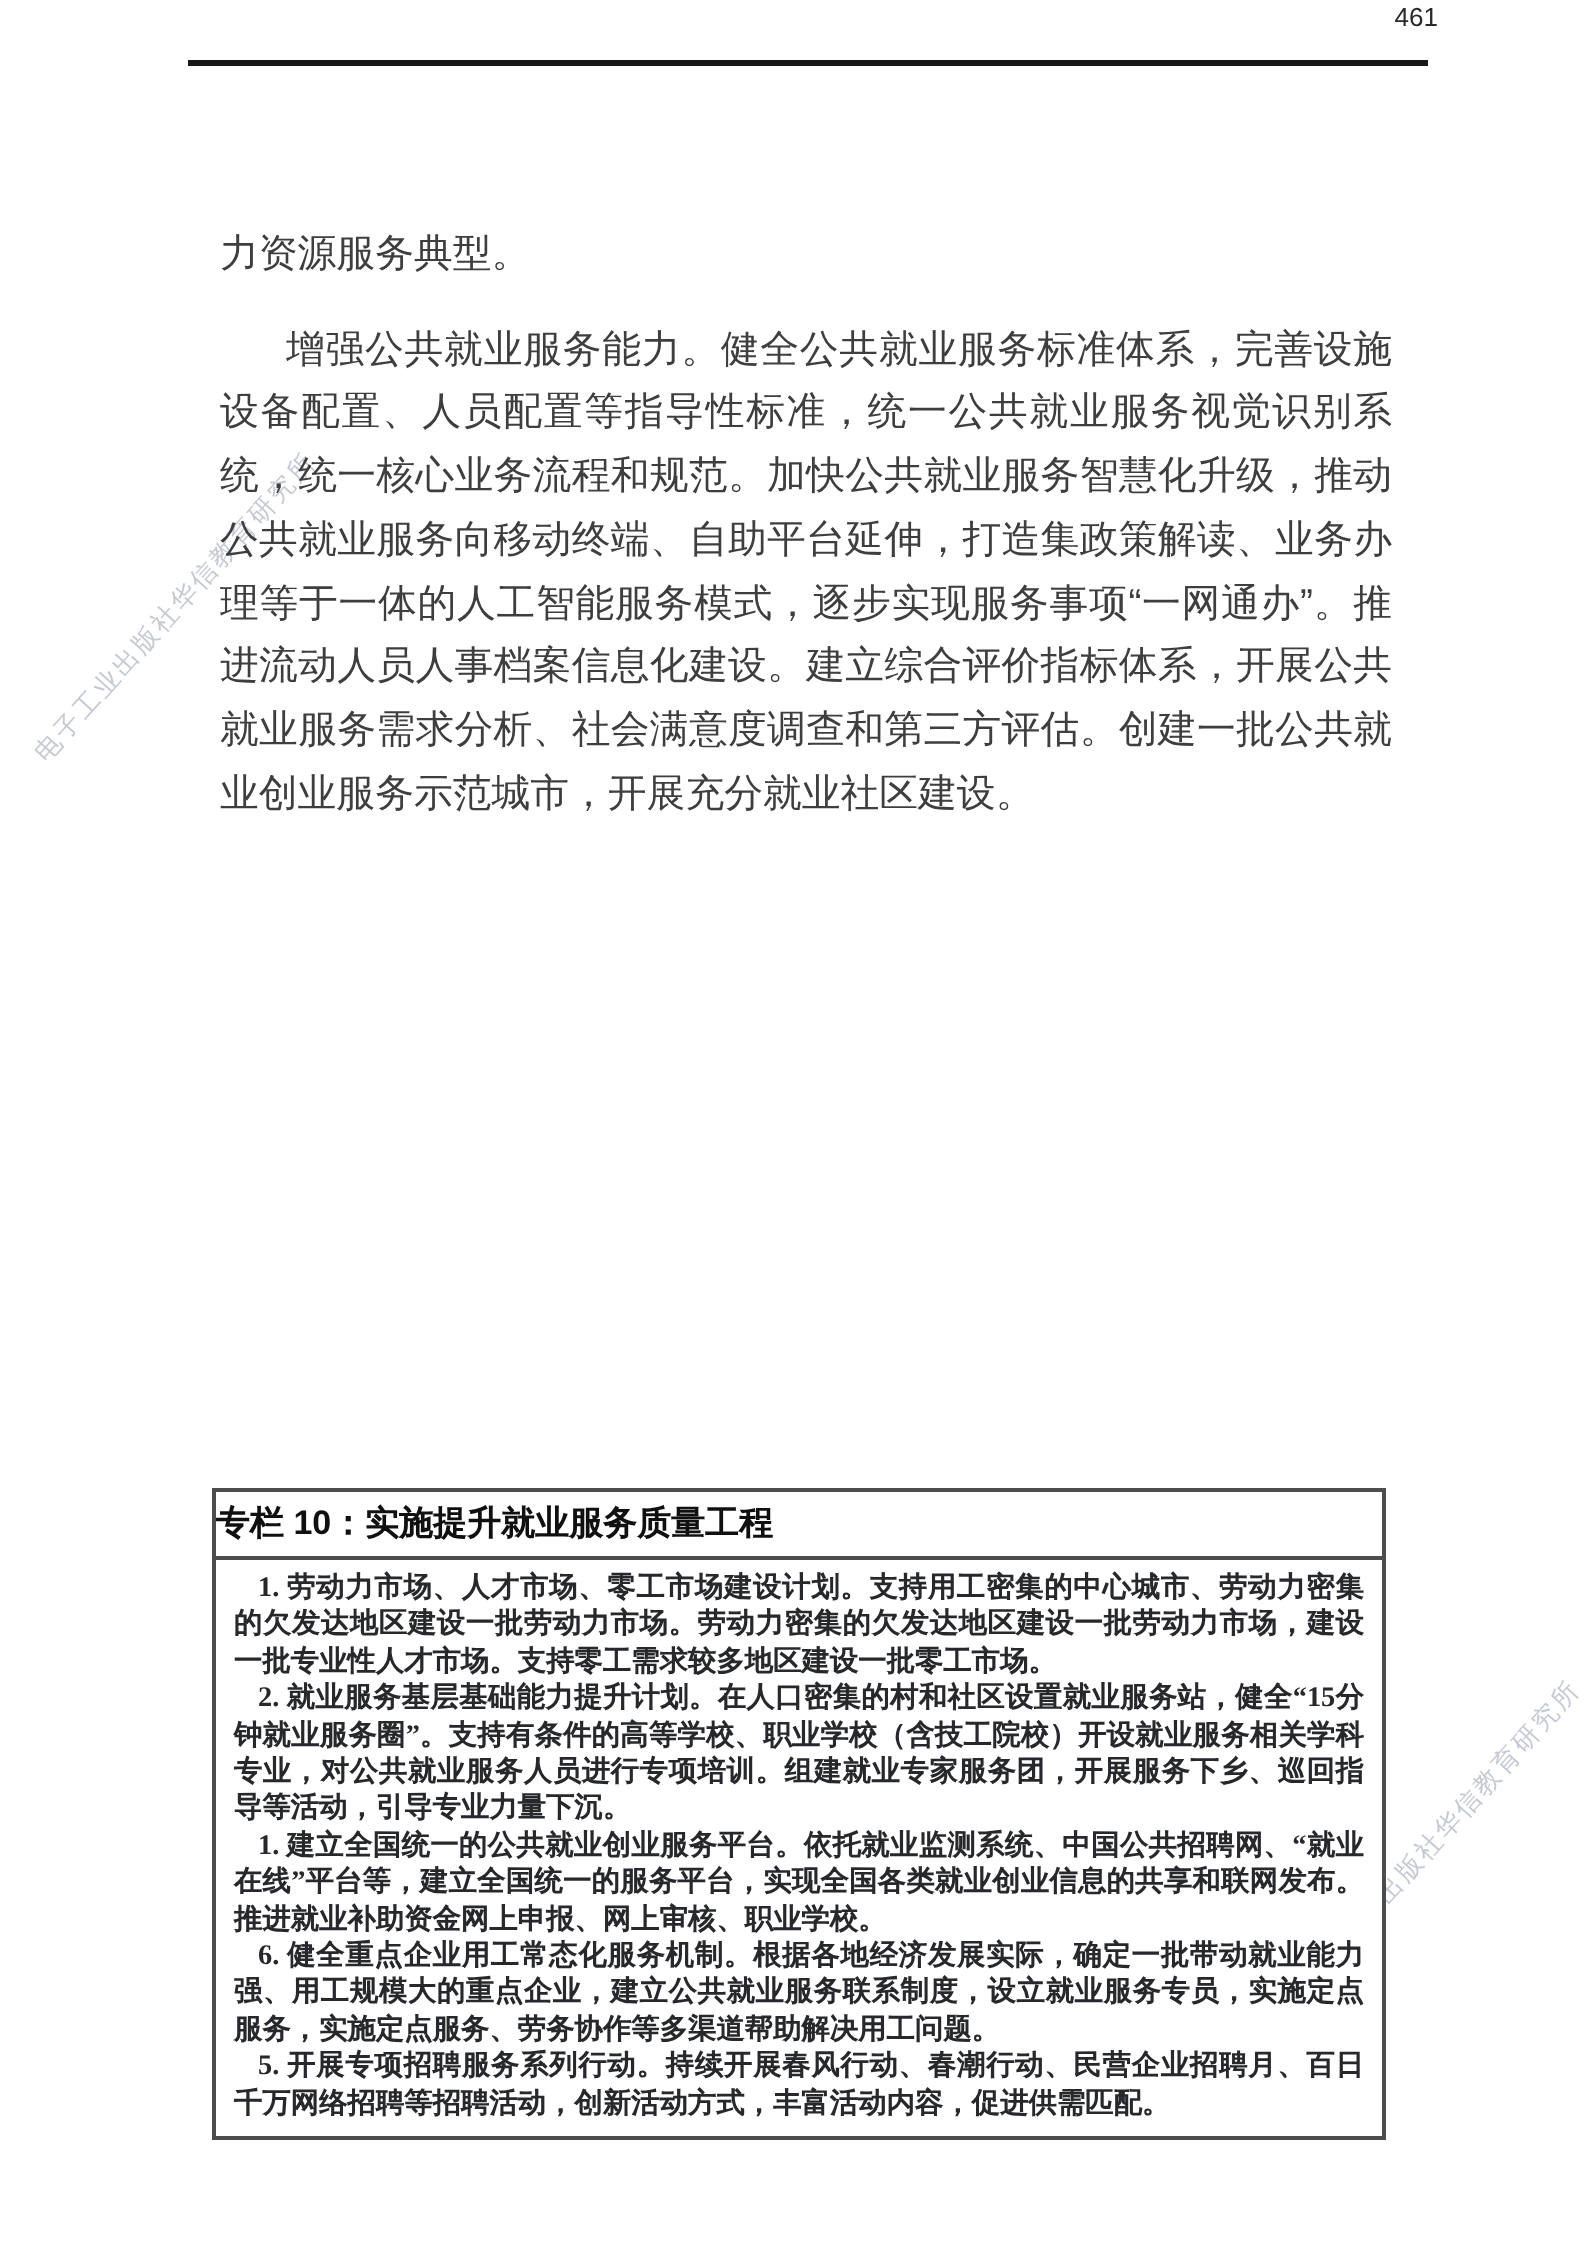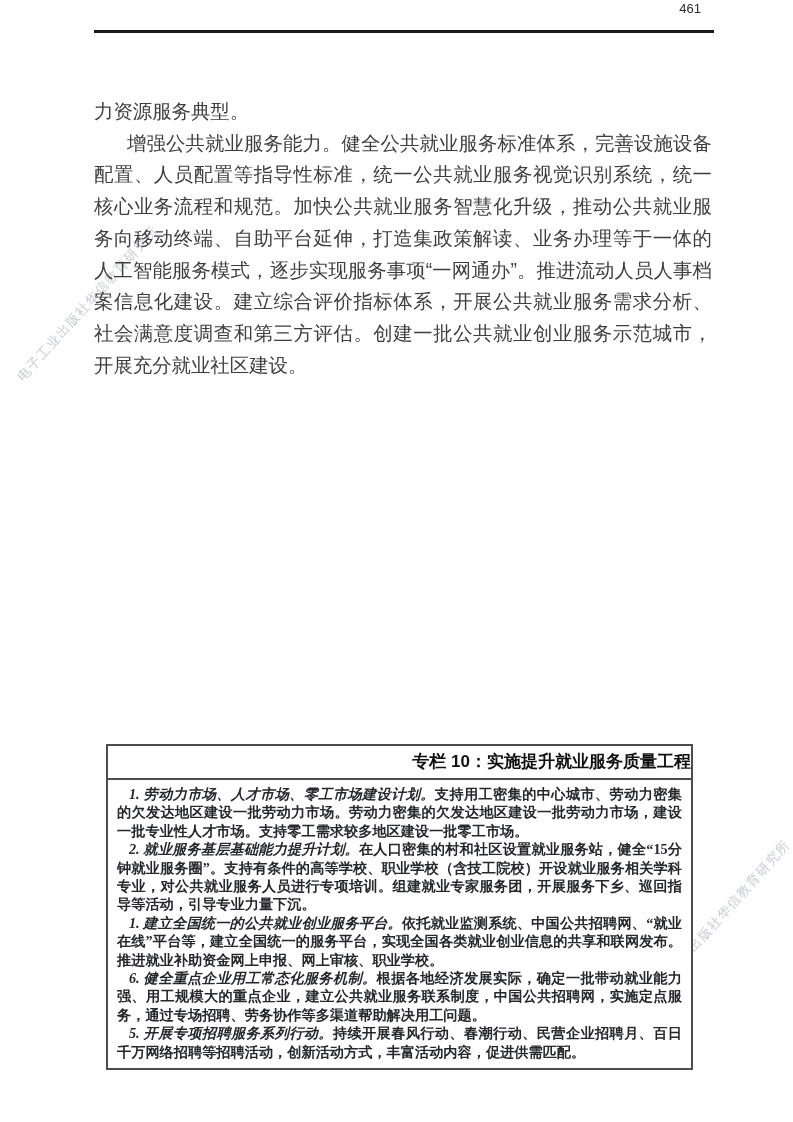--- a/index.html
+++ b/index.html
@@ -8,21 +8,21 @@
     width: 793px;
     height: 1122px;
     margin: 0 auto;
     background: #ffffff;
     overflow: hidden;
     font-family: "Liberation Sans", sans-serif;
   }
   .page-number {
     position: absolute;
     top: 1px;
-    right: 92px;
+    right: 74px;
     font-size: 13px;
     color: #2a2a2a;
   }
   .top-rule {
     position: absolute;
     left: 94px;
     top: 30px;
     width: 620px;
     height: 3px;
     background: #181818;
@@ -44,52 +44,52 @@
     position: absolute;
     left: 94px;
     top: 96px;
     width: 618px;
     font-size: 19.4px;
     line-height: 31.7px;
     color: #3e3e3e;
     text-align: justify;
     z-index: 1;
   }
-  .para { margin: 0; }
+  .para { margin: 16px; }
   .para.indent { text-indent: 33px; }
   .panel {
     position: absolute;
     left: 106px;
     top: 744px;
     width: 587px;
     box-sizing: border-box;
     border: 2px solid #4d4d4d;
     background: #ffffff;
     z-index: 1;
   }
   .panel-title {
     height: 32px;
     line-height: 32px;
-    text-align: right;
+    text-align: left;
     font-size: 17px;
     font-weight: bold;
     color: #101010;
     border-bottom: 2px solid #4d4d4d;
   }
   .panel-body {
     padding: 5px 9px 7px 9px;
     font-family: "Liberation Serif", serif;
     font-size: 14.2px;
     line-height: 18.4px;
     font-weight: 600;
     color: #26282c;
     text-align: justify;
   }
   .panel-item { margin: 0; text-indent: 12px; }
-  .panel-item .lead { font-style: italic; }
+  .panel-item .lead { }
 </style>
 </head>
 <body>
 
 <div class="page">
 
   <div class="page-number">461</div>
   <div class="top-rule"></div>
 
   <div class="watermark wm-1">电子工业出版社华信教育研究所</div>
@@ -99,18 +99,18 @@
     <p class="para">力资源服务典型。</p>
     <p class="para indent">增强公共就业服务能力。健全公共就业服务标准体系，完善设施设备配置、人员配置等指导性标准，统一公共就业服务视觉识别系统，统一核心业务流程和规范。加快公共就业服务智慧化升级，推动公共就业服务向移动终端、自助平台延伸，打造集政策解读、业务办理等于一体的人工智能服务模式，逐步实现服务事项“一网通办”。推进流动人员人事档案信息化建设。建立综合评价指标体系，开展公共就业服务需求分析、社会满意度调查和第三方评估。创建一批公共就业创业服务示范城市，开展充分就业社区建设。</p>
   </div>
 
   <div class="panel">
     <div class="panel-title">专栏 10：实施提升就业服务质量工程</div>
     <div class="panel-body">
       <p class="panel-item"><span class="lead">1. 劳动力市场、人才市场、零工市场建设计划。</span><span>支持用工密集的中心城市、劳动力密集的欠发达地区建设一批劳动力市场。劳动力密集的欠发达地区建设一批劳动力市场，建设一批专业性人才市场。支持零工需求较多地区建设一批零工市场。</span></p>
       <p class="panel-item"><span class="lead">2. 就业服务基层基础能力提升计划。</span><span>在人口密集的村和社区设置就业服务站，健全“15分钟就业服务圈”。支持有条件的高等学校、职业学校（含技工院校）开设就业服务相关学科专业，对公共就业服务人员进行专项培训。组建就业专家服务团，开展服务下乡、巡回指导等活动，引导专业力量下沉。</span></p>
       <p class="panel-item"><span class="lead">1. 建立全国统一的公共就业创业服务平台。</span><span>依托就业监测系统、中国公共招聘网、“就业在线”平台等，建立全国统一的服务平台，实现全国各类就业创业信息的共享和联网发布。推进就业补助资金网上申报、网上审核、职业学校。</span></p>
-      <p class="panel-item"><span class="lead">6. 健全重点企业用工常态化服务机制。</span><span>根据各地经济发展实际，确定一批带动就业能力强、用工规模大的重点企业，建立公共就业服务联系制度，中国公共招聘网，实施定点服务，通过专场招聘、劳务协作等多渠道帮助解决用工问题。</span></p>
+      <p class="panel-item"><span class="lead">6. 健全重点企业用工常态化服务机制。</span><span>根据各地经济发展实际，确定一批带动就业能力强、用工规模大的重点企业，建立公共就业服务联系制度，设立就业服务专员，实施定点服务，实施定点服务、劳务协作等多渠道帮助解决用工问题。</span></p>
       <p class="panel-item"><span class="lead">5. 开展专项招聘服务系列行动。</span><span>持续开展春风行动、春潮行动、民营企业招聘月、百日千万网络招聘等招聘活动，创新活动方式，丰富活动内容，促进供需匹配。</span></p>
     </div>
   </div>
 
 </div>
 
 </body></html>

